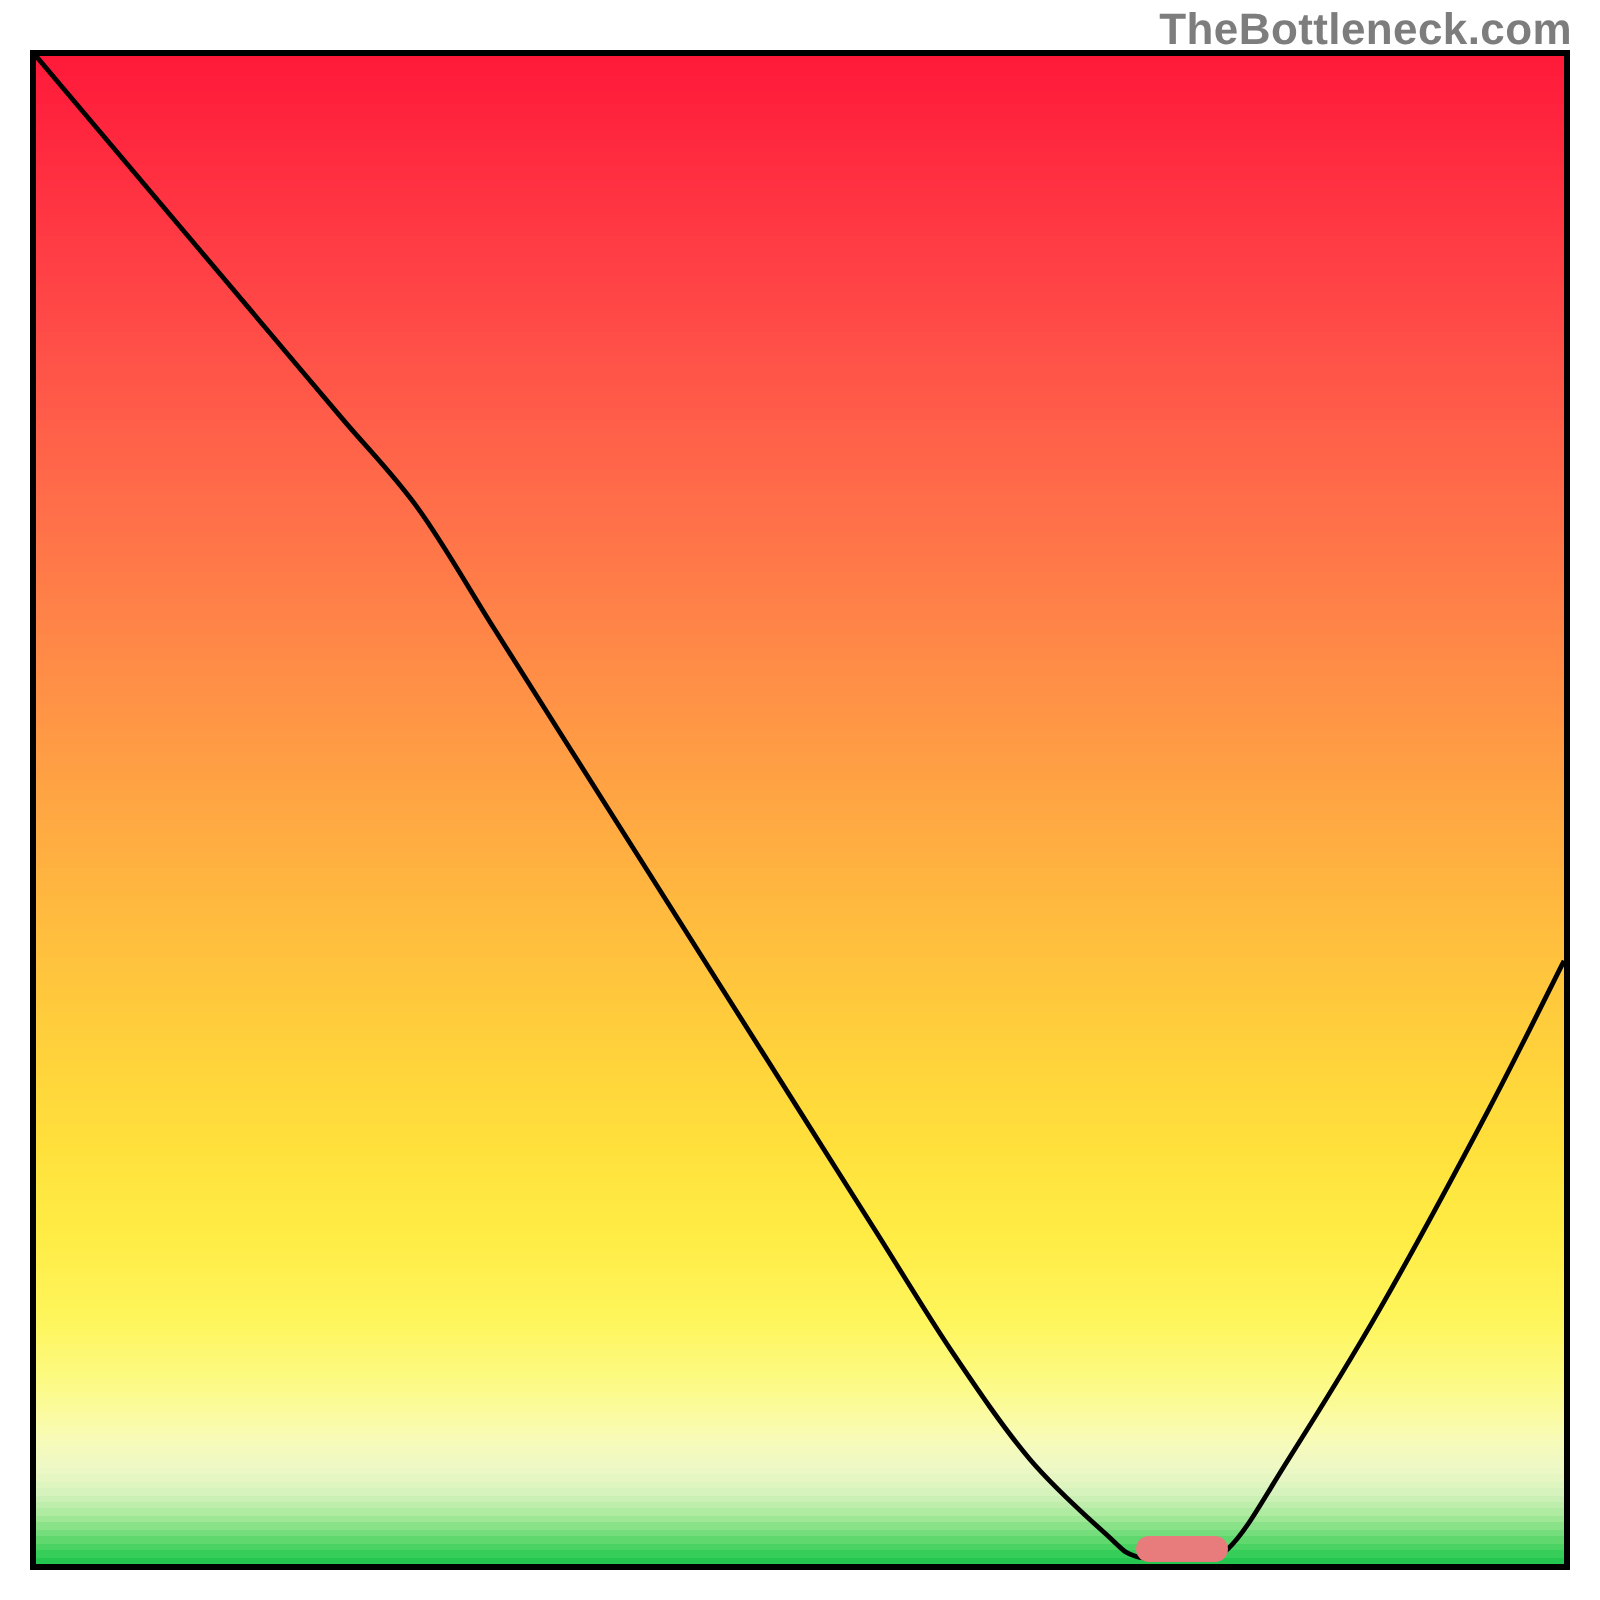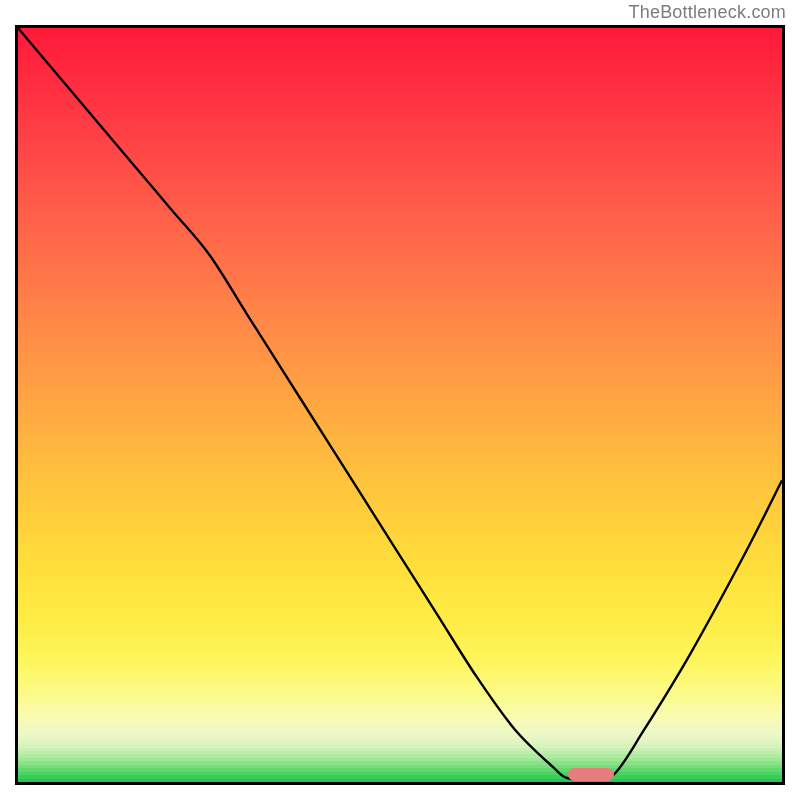--- a/index.html
+++ b/index.html
@@ -44,22 +44,22 @@
   .marker-pill {
     position: absolute;
     background: #e87c7c;
     border-radius: 8px;
   }
   .watermark {
     position: absolute;
     top: 2px;
     right: 14px;
     font-family: Arial, Helvetica, sans-serif;
-    font-size: 18px;
-    font-weight: normal;
+    font-size: 22px;
+    font-weight: bold;
     color: #7d7d7d;
     letter-spacing: 0.2px;
     user-select: none;
   }
 </style>
 </head>
 <body>
 
 <div class="stage">
 

